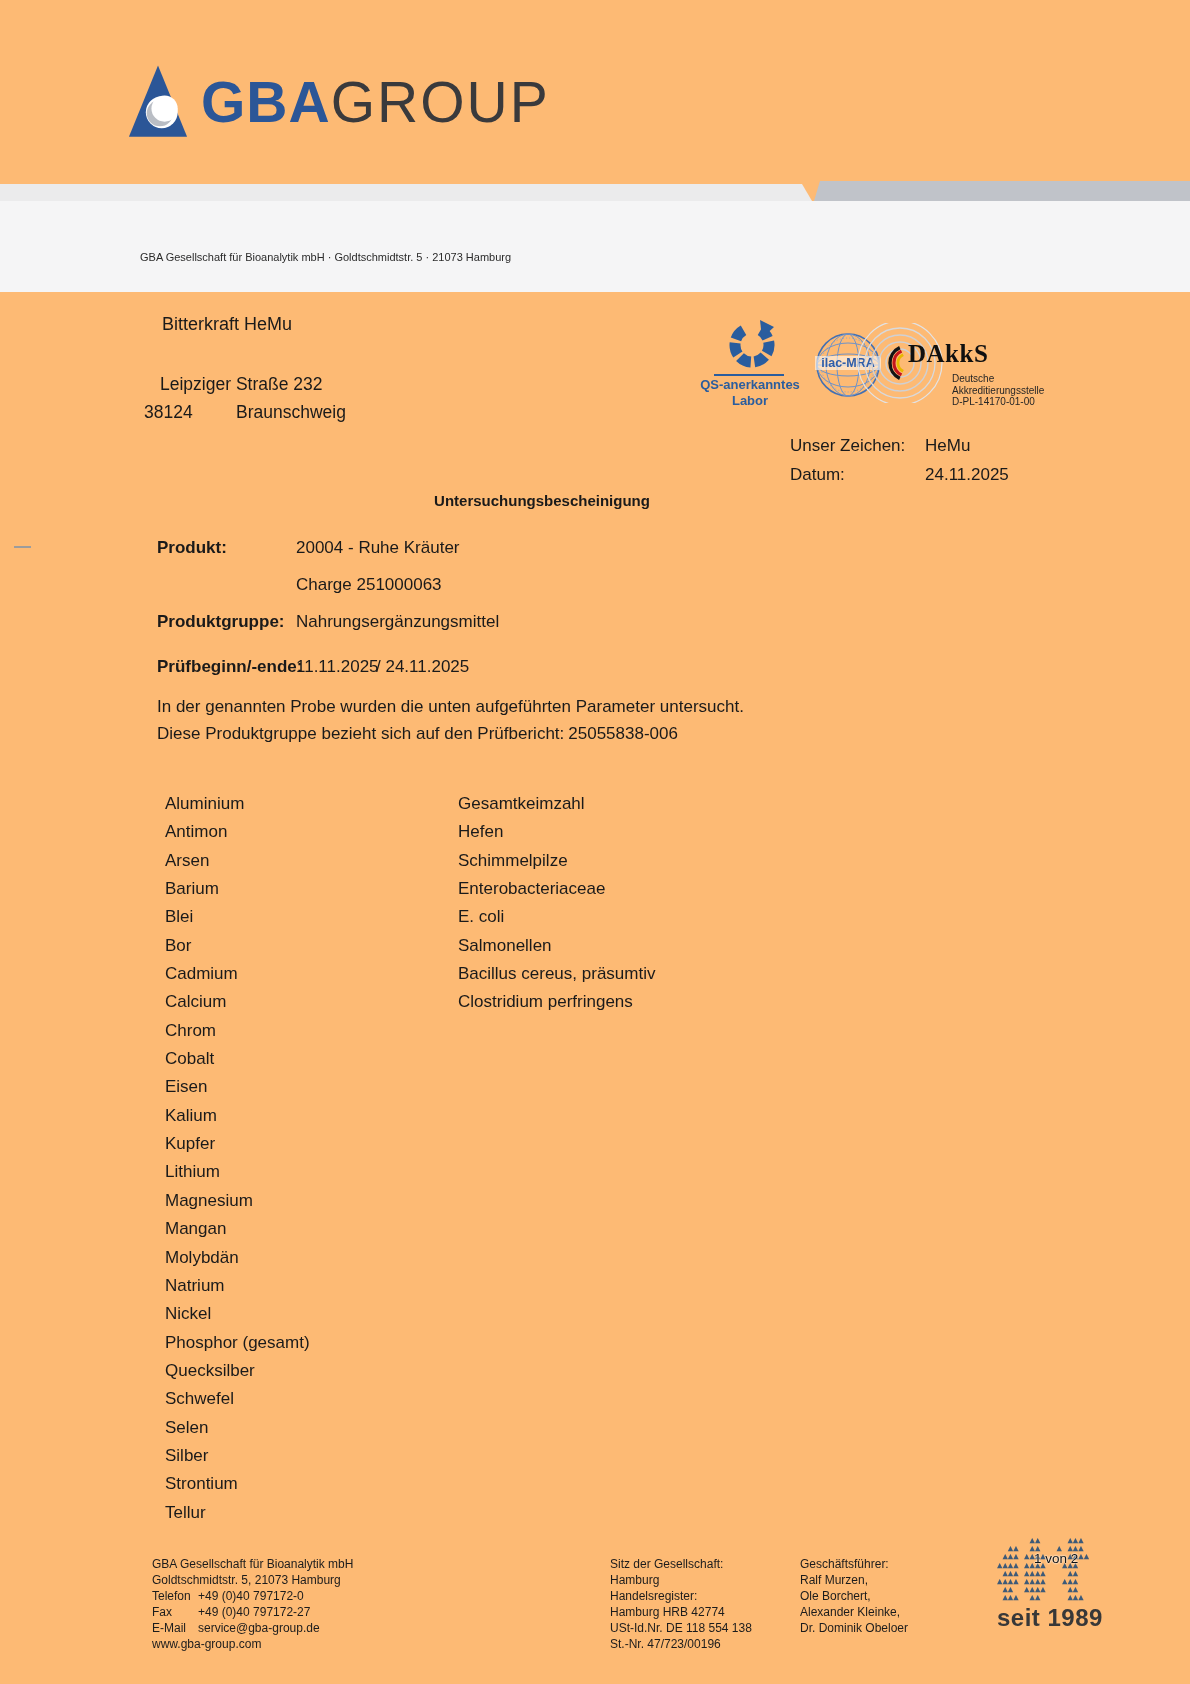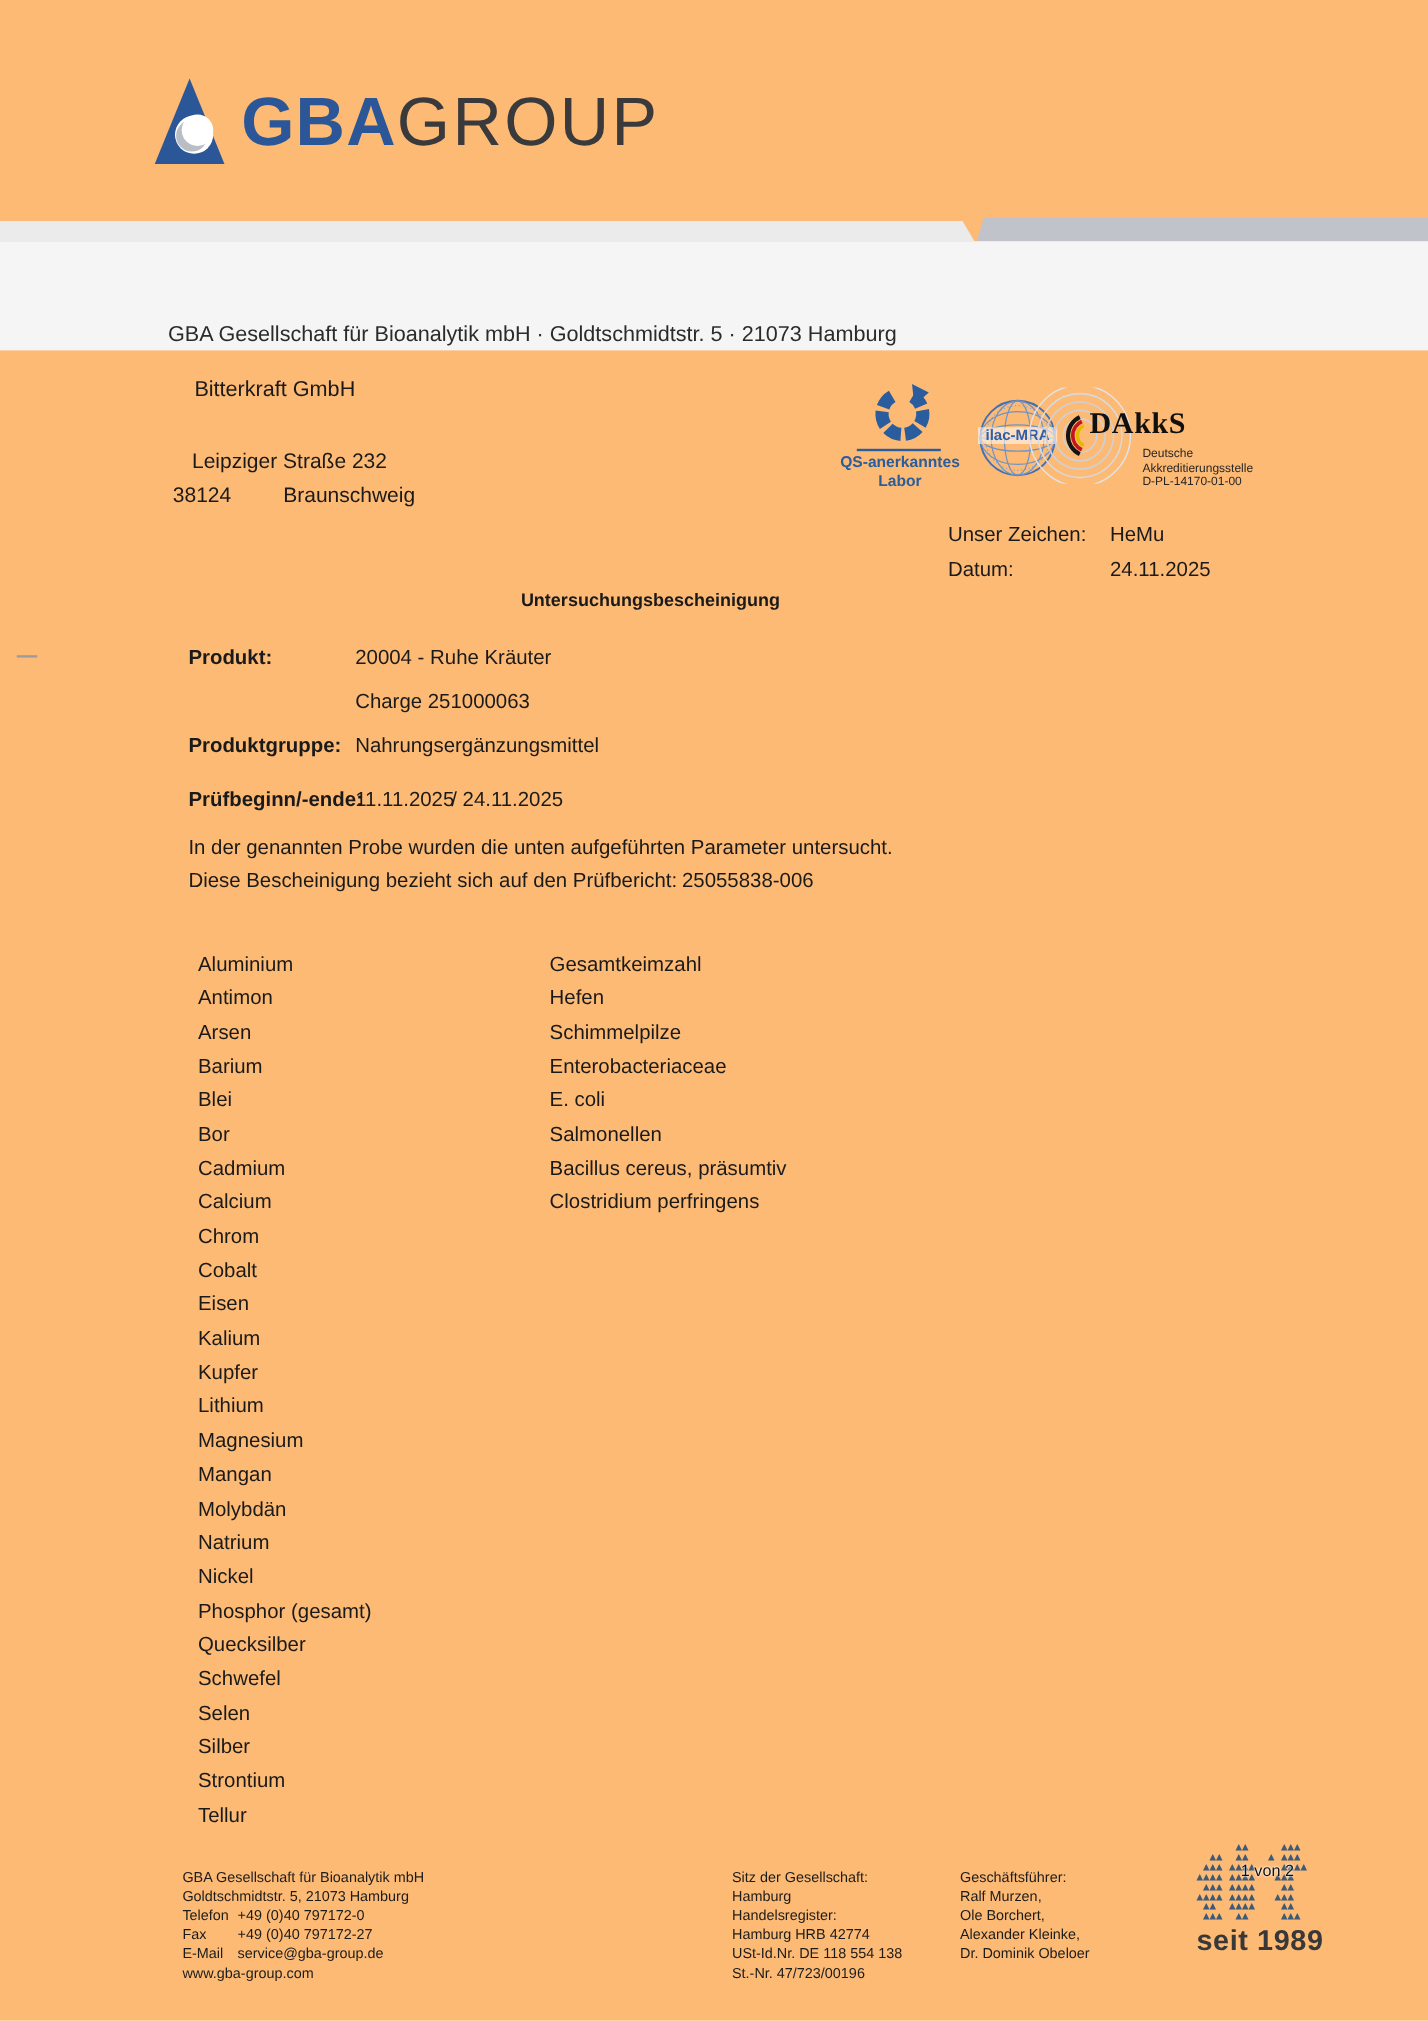--- a/index.html
+++ b/index.html
@@ -12,21 +12,21 @@
   .logo-text{font-size:57px;line-height:74px;white-space:nowrap;}
   .logo-gba{font-weight:bold;color:#2b5697;letter-spacing:1px;}
   .logo-group{font-weight:400;color:#3a3a3c;letter-spacing:2px;}
 
   
   .band-light{left:0;top:184px;width:812px;height:17px;background:#ebebec;
               clip-path:polygon(0 0,802px 0,812px 100%,0 100%);}
   .band-dark{left:812px;top:181px;width:378px;height:20px;background:#c0c3c9;
              clip-path:polygon(8px 0,100% 0,100% 100%,2px 100%);}
   .letterhead{left:0;top:201px;width:1190px;height:91px;background:#f5f5f6;}
-  .sender{left:140px;top:268px;font-size:18px;color:#2b2b2b;white-space:nowrap;}
+  .sender{left:140px;top:251px;font-size:11px;color:#2b2b2b;white-space:nowrap;}
 
   
   .rcpt-name{left:162px;top:314px;font-size:18px;}
   .rcpt-street{left:160px;top:374px;font-size:17.5px;}
   .rcpt-zip{left:144px;top:402px;font-size:17.5px;}
   .rcpt-city{left:236px;top:402px;font-size:17.5px;}
 
   
   .qs-icon{left:716px;top:318px;}
   .qs-line{left:714px;top:374px;width:70px;height:2px;background:#2a5d9e;}
@@ -96,21 +96,21 @@
       <circle cx="39" cy="48" r="14" fill="#ffffff"></circle>
     </svg>
     <div class="logo-text"><span class="logo-gba">GBA</span><span class="logo-group">GROUP</span></div>
   </div>
 
   <div class="abs band-light"></div>
   <div class="abs band-dark"></div>
   <div class="abs letterhead"></div>
   <div class="abs sender">GBA Gesellschaft für Bioanalytik mbH · Goldtschmidtstr. 5 · 21073 Hamburg</div>
 
-  <div class="abs rcpt-name">Bitterkraft GmbH</div>
+  <div class="abs rcpt-name">Bitterkraft HeMu</div>
   <div class="abs rcpt-street">Leipziger Straße 232</div>
   <div class="abs rcpt-zip">38124</div>
   <div class="abs rcpt-city">Braunschweig</div>
 
   <svg class="abs qs-icon" width="68" height="54" viewBox="0 0 68 54">
     <path d="M 27.5 12.3 A 17 17 0 1 0 44.5 12.3" fill="none" stroke="#2a5d9e" stroke-width="11" stroke-dasharray="12 3.5"></path>
     <polygon points="44,2 58,9 46,20" fill="#2a5d9e"></polygon>
   </svg>
   <div class="abs qs-line"></div>
   <div class="abs qs-cap qs-cap1">QS-anerkanntes</div>
@@ -167,21 +167,21 @@
     <span class="val">Nahrungsergänzungsmittel</span>
   </div>
   <div class="abs field-row row-pruef">
     <span class="lbl">Prüfbeginn/-ende:</span>
     <span class="val">11.11.2025</span>
     <span class="val2">/ 24.11.2025</span>
   </div>
 
   <div class="abs intro intro1">In der genannten Probe wurden die unten aufgeführten Parameter untersucht.</div>
   <div class="abs intro intro2">
-    <span>Diese Bescheinigung bezieht sich auf den Prüfbericht:</span><span class="num">25055838-006</span>
+    <span>Diese Produktgruppe bezieht sich auf den Prüfbericht:</span><span class="num">25055838-006</span>
   </div>
 
   <div class="abs params-right">
       <div class="param-item">Gesamtkeimzahl</div>
       <div class="param-item">Hefen</div>
       <div class="param-item">Schimmelpilze</div>
       <div class="param-item">Enterobacteriaceae</div>
       <div class="param-item">E. coli</div>
       <div class="param-item">Salmonellen</div>
       <div class="param-item">Bacillus cereus, präsumtiv</div>

